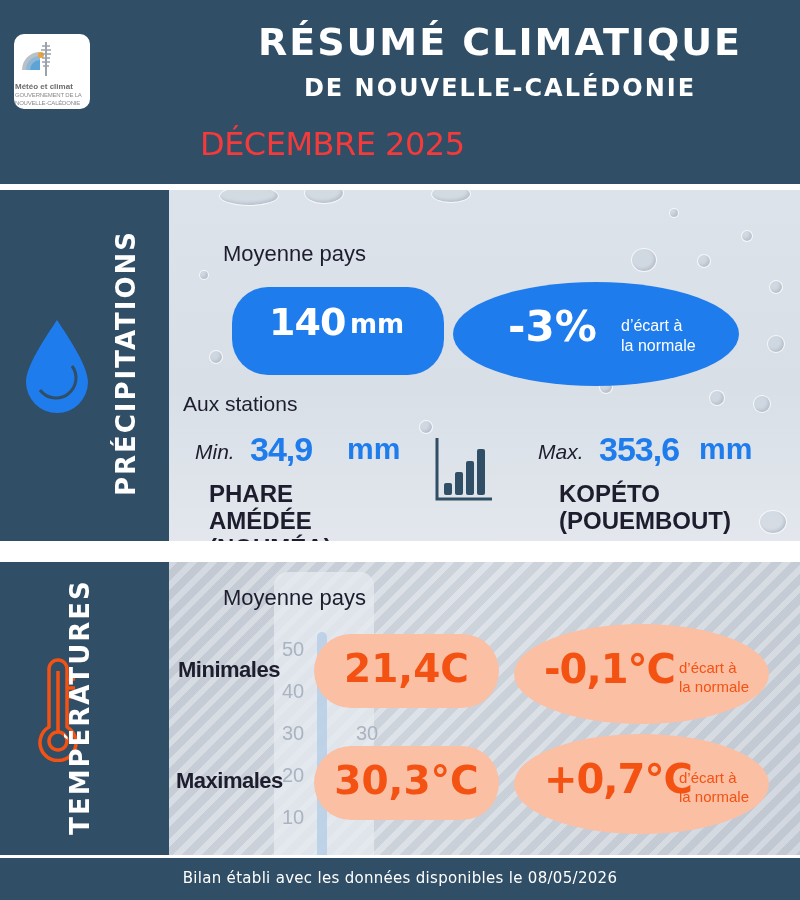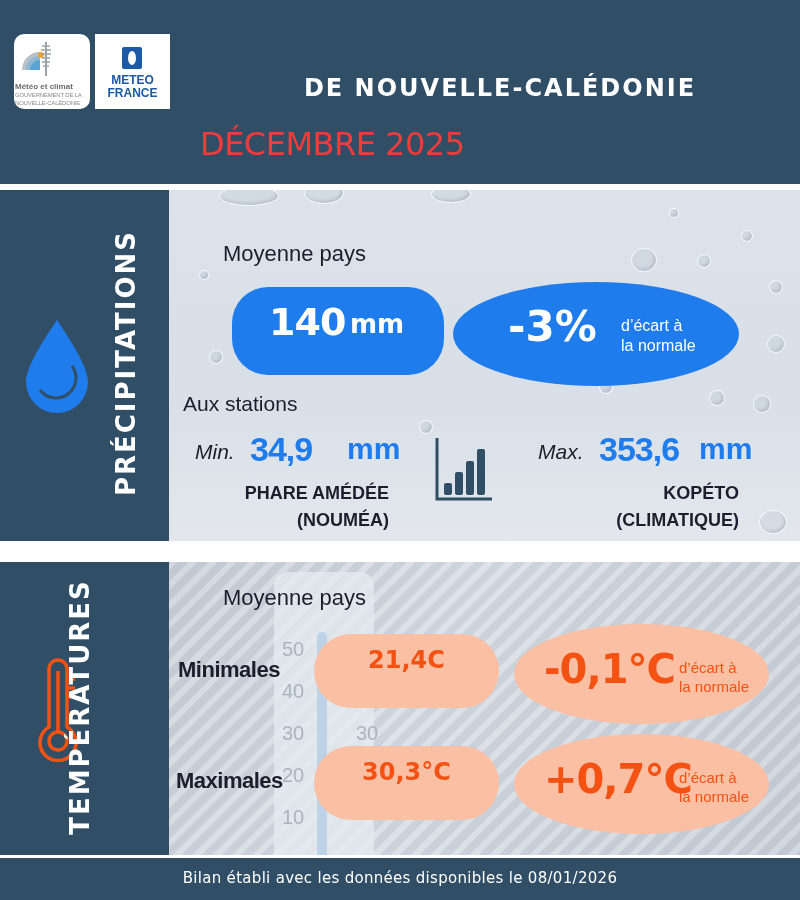--- a/index.html
+++ b/index.html
@@ -47,28 +47,28 @@
     .pill-mm .num { position: absolute; left: 37px; top: 13px; font-size: 38px; font-weight: bold; font-family: "DejaVu Sans", sans-serif; letter-spacing: -1px; }
     .pill-mm .unit { position: absolute; left: 118px; top: 22px; font-size: 26px; font-weight: bold; font-family: "DejaVu Sans", sans-serif; }
     .pill-ecart { left: 284px; top: 92px; width: 286px; height: 104px; border-radius: 50%; }
     .pill-ecart .num { position: absolute; left: 55px; top: 20px; font-size: 42px; font-weight: bold; font-family: "DejaVu Sans", sans-serif; }
     .pill-ecart .lbl { position: absolute; left: 168px; top: 34px; font-size: 16px; line-height: 20px; }
 
     .h-stations { position: absolute; left: 14px; top: 202px; font-size: 21px; color: #1d1d2e; }
     .mm-tag { position: absolute; font-style: italic; font-size: 21px; color: #1d1d2e; }
     .mm-val { position: absolute; font-weight: bold; font-size: 34px; color: #1f7ced; letter-spacing: -1px; }
     .mm-unit { position: absolute; font-weight: bold; font-size: 30px; color: #1f7ced; }
-    .station { position: absolute; text-align: right; font-weight: bold; font-size: 18px; line-height: 27px; color: #1d1d2e; }
+    .station { position: absolute; text-align: left; font-weight: bold; font-size: 24px; line-height: 27px; color: #1d1d2e; }
 
     .chart-icon { position: absolute; left: 265px; top: 246px; width: 60px; height: 68px; }
 
     .t-label { position: absolute; font-weight: bold; font-size: 22px; color: #1d1d2e; letter-spacing: -0.5px; }
     .t-pill { position: absolute; background: #fbbfa4; color: #f45213; }
     .t-val { left: 145px; width: 185px; height: 74px; border-radius: 37px; }
-    .t-val .num { position: absolute; left: 0; width: 100%; text-align: center; top: 12px; font-family: "DejaVu Sans", sans-serif; font-weight: bold; font-size: 24px; }
+    .t-val .num { position: absolute; left: 0; width: 100%; text-align: center; top: 12px; font-family: "DejaVu Sans", sans-serif; font-weight: bold; font-size: 39px; }
     .t-ecart { left: 345px; width: 255px; height: 100px; border-radius: 50%; }
     .t-ecart .num { position: absolute; left: 30px; top: 22px; font-family: "DejaVu Sans", sans-serif; font-weight: bold; font-size: 40px; letter-spacing: -1px; }
     .t-ecart .lbl { position: absolute; left: 165px; top: 34px; font-size: 15px; line-height: 19px; }
 
     .footer { position: absolute; left: 0; top: 858px; width: 800px; height: 42px; background: #304e66; }
     .footer-text { position: absolute; left: 0; top: 11px; width: 800px; text-align: center; font-family: "DejaVu Sans", sans-serif; font-size: 15px; color: #ffffff; letter-spacing: 0.3px; }
   </style>
 </head>
 <body>
 
@@ -79,27 +79,21 @@
       <path d="M6 30 A14 14 0 0 1 20 16 L20 30 Z" fill="#8fb8d6"></path>
       <path d="M10 30 A10 10 0 0 1 20 20 L20 30 Z" fill="#5ea3d6"></path>
       <circle cx="21" cy="15" r="3" fill="#f2a22c"></circle>
       <rect x="25" y="2" width="2" height="34" fill="#9aa3ab"></rect>
       <path d="M22 6 L30 6 M21 10 L31 10 M21 14 L31 14 M22 18 L30 18 M22 22 L30 22 M23 26 L29 26" stroke="#9aa3ab" stroke-width="1.5"></path>
     </svg>
     <div class="gov-line1">Météo et climat</div>
     <div class="gov-line2">GOUVERNEMENT DE LA</div>
     <div class="gov-line3">NOUVELLE-CALÉDONIE</div>
   </div>
-  <div class="logo-box logo-mf">
-    <div class="mf-icon"></div>
-    <div class="mf-text">
-      <div>METEO</div>
-      <div>FRANCE</div>
-    </div>
-  </div>
+  <div class="title1">RÉSUMÉ CLIMATIQUE</div>
   <div class="title2">DE NOUVELLE-CALÉDONIE</div>
   <div class="month">DÉCEMBRE 2025</div>
 </div>
 
 <div class="side side-precip">
   <svg style="position:absolute;left:24px;top:128px;width:66px;height:98px;" viewBox="0 0 66 98">
     <path d="M33 2 C28 10 2 46 2 64 A31 31 0 0 0 64 64 C64 46 38 10 33 2 Z" fill="#1f7ced"></path>
     <path d="M48 48 A18 18 0 0 1 16 72 A20 20 0 0 0 48 48 Z" fill="#304e66" stroke="#304e66" stroke-width="3"></path>
   </svg>
   <div class="side-label" style="left:-42px;top:158px;width:336px;text-align:center;">PRÉCIPITATIONS</div>
@@ -153,21 +147,21 @@
     <rect x="21" y="36" width="8" height="23" rx="2" fill="#304e66"></rect>
     <rect x="32" y="25" width="8" height="34" rx="2" fill="#304e66"></rect>
     <rect x="43" y="13" width="8" height="46" rx="2" fill="#304e66"></rect>
   </svg>
 
   <div class="mm-tag" style="left:369px;top:250px;">Max.</div>
   <div class="mm-val" style="left:430px;top:240px;">353,6</div>
   <div class="mm-unit" style="left:530px;top:242px;">mm</div>
   <div class="station" style="left:390px;top:290px;width:180px;">
     <div>KOPÉTO</div>
-    <div>(CLIMATIQUE)</div>
+    <div>(POUEMBOUT)</div>
   </div>
 </div>
 
 <div class="side side-temp">
   <svg style="position:absolute;left:33px;top:95px;width:50px;height:105px;" viewBox="0 0 50 105">
     <path d="M16 70 L16 12 A9 9 0 0 1 34 12 L34 70 A18 18 0 1 1 16 70 Z" fill="none" stroke="#f45213" stroke-width="3.5" stroke-linejoin="round"></path>
     <circle cx="25" cy="84" r="9" fill="none" stroke="#f45213" stroke-width="3.5"></circle>
     <line x1="25" y1="14" x2="25" y2="75" stroke="#f45213" stroke-width="3.5"></line>
     <line x1="34" y1="22" x2="42" y2="22" stroke="#f45213" stroke-width="3.5"></line>
     <line x1="34" y1="31" x2="42" y2="31" stroke="#f45213" stroke-width="3.5"></line>
@@ -208,14 +202,14 @@
   <div class="t-pill t-ecart" style="top:172px;">
     <span class="num">+0,7°C</span>
     <div class="lbl">
       <div>d’écart à</div>
       <div>la normale</div>
     </div>
   </div>
 </div>
 
 <div class="footer">
-  <div class="footer-text">Bilan établi avec les données disponibles le 08/01/2026</div>
+  <div class="footer-text">Bilan établi avec les données disponibles le 08/05/2026</div>
 </div>
 
 </body></html>

